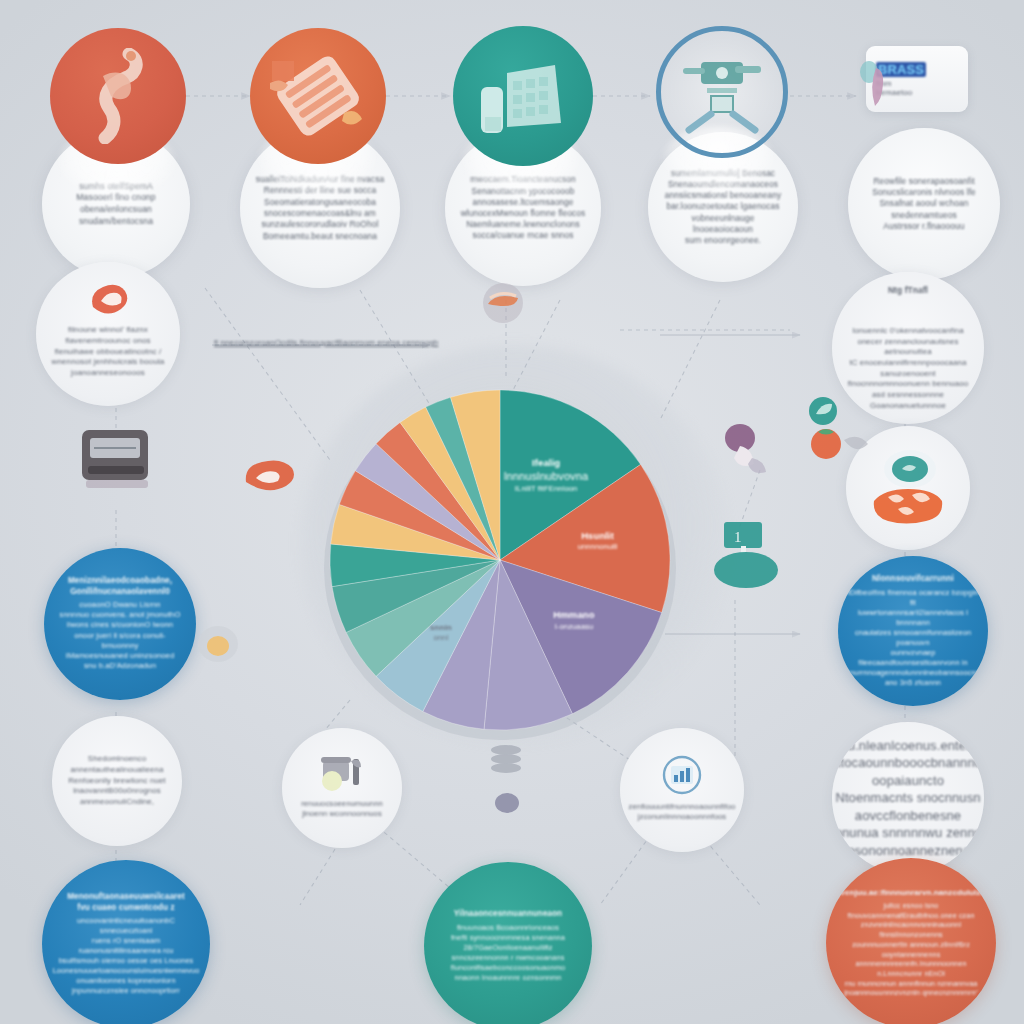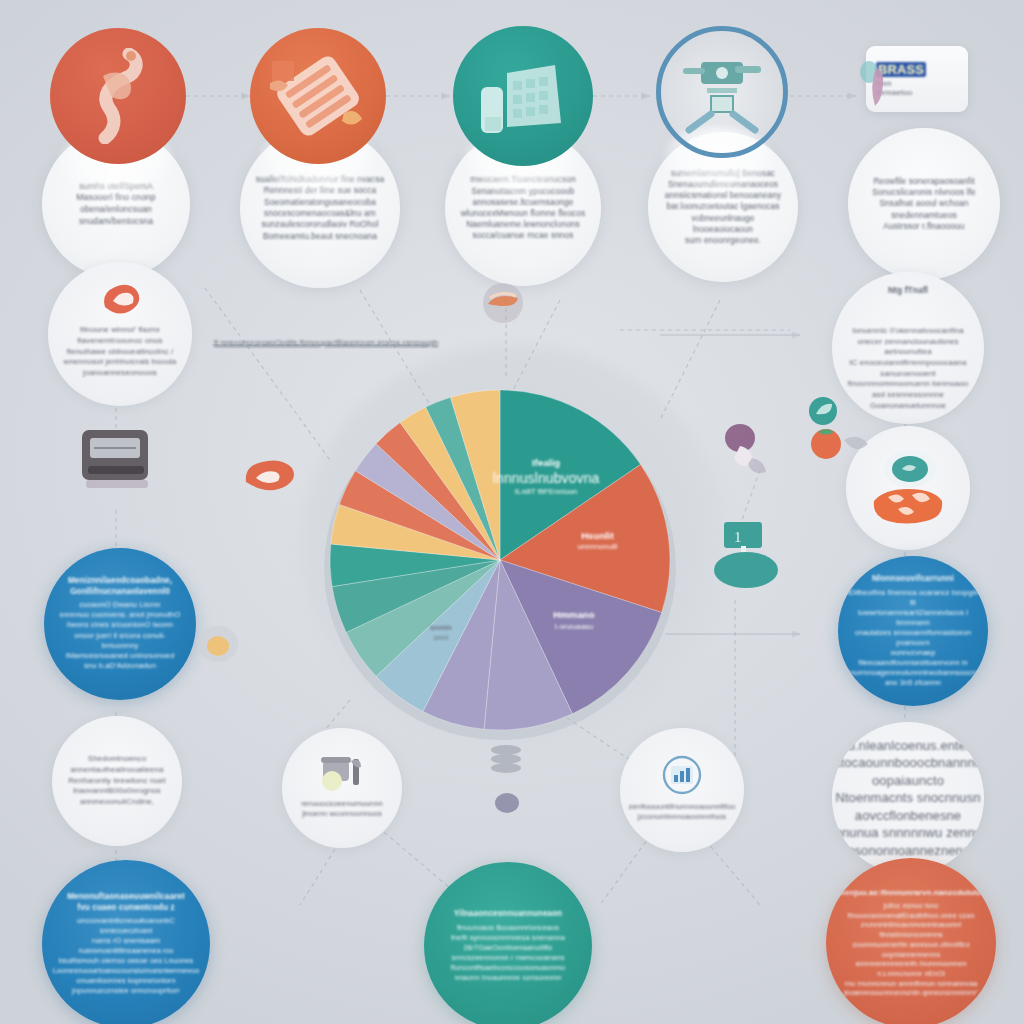--- a/index.html
+++ b/index.html
@@ -88,21 +88,21 @@
 
   
   .labelcard{
     position:absolute;border-radius:9px;
     background:linear-gradient(180deg,#fafbfc 0%,#eef0f3 100%);
     box-shadow:0 2px 10px rgba(120,130,145,.2);
     display:flex;flex-direction:column;justify-content:center;
     padding:8px 10px;box-sizing:border-box;color:#5f6674;
   }
   .labelcard .hl{
-    background:#2f57a8;color:#fef9c3;font-weight:bold;display:inline-block;
+    background:#2f57a8;color:#7dd3fc;font-weight:bold;display:inline-block;
     padding:0 2px;border-radius:2px;
   }
   
   .pielabel{position:absolute;text-align:center;color:#ffffff;line-height:1.3;pointer-events:none;}
   .pielabel .l1{font-weight:bold;display:block;}
   .pielabel.dark{color:#6e7481;}
 </style>
 </head>
 <body>
 
@@ -271,21 +271,21 @@
       <span class="hl">BRASS</span>
     </div>
     <div class="blurtxt">flnm</div>
     <div class="blurtxt">bemaetoo</div>
   </div>
   <svg class="mini blurred" style="left:858px;top:56px;width:34px;height:56px;" viewBox="0 0 34 56">
     <ellipse cx="11" cy="16" rx="9" ry="11" fill="#86c6c9" opacity=".8"></ellipse>
     <path d="M18 12 q8 2 7 16 q-1 16 -8 22 q-6 -20 1 -38 z" fill="#c39ab8"></path>
   </svg>
 
-  <div class="node pale2" style="left:48px;top:262px;width:144px;height:144px;padding:12px;font-size:8px;">
+  <div class="node pale2" style="left:36px;top:262px;width:144px;height:144px;padding:12px;font-size:8px;">
     <svg class="mini blurred" style="position:relative;left:0;top:-14px;width:50px;height:44px;" viewBox="0 0 50 44">
       <path d="M10 32 q-4 -14 10 -20 q14 -6 22 4 q6 10 -4 18 q-14 10 -28 -2 z" fill="#e0583c"></path>
       <path d="M18 26 q6 -10 16 -8 q6 2 4 10 q-10 6 -20 -2 z" fill="#fbece6"></path>
     </svg>
     <div class="bdy blurtxt" style="margin-top:-8px;">
       <div>filnoune winnol' flaznx</div>
       <div>flavenemtroounoc onos</div>
       <div>flenuihawe obboueatincotnc /</div>
       <div>wnennosot jenhhuicrais  booula</div>
       <div>joanoanneseonooos</div>
@@ -520,21 +520,21 @@
       <path d="M 500 560 L 339.33927721943314 504.4290349586598 A 170 170 0 0 1 355.3309380949023 470.7203129065798 Z" fill="#e1775a" stroke="rgba(255,255,255,.35)" stroke-width=".8"></path>
       <path d="M 500 560 L 355.3309380949023 470.7203129065798 A 170 170 0 0 1 376.07533333836 443.62699199212295 Z" fill="#b6b2d2" stroke="rgba(255,255,255,.35)" stroke-width=".8"></path>
       <path d="M 500 560 L 376.07533333836 443.62699199212295 A 170 170 0 0 1 400.0765071102795 422.4671109562589 Z" fill="#e1775a" stroke="rgba(255,255,255,.35)" stroke-width=".8"></path>
       <path d="M 500 560 L 400.0765071102795 422.4671109562589 A 170 170 0 0 1 425.6903196693413 407.10110723371696 Z" fill="#f2c57c" stroke="rgba(255,255,255,.35)" stroke-width=".8"></path>
       <path d="M 500 560 L 425.6903196693413 407.10110723371696 A 170 170 0 0 1 450.5238516391937 397.3589512349988 Z" fill="#5bb3a8" stroke="rgba(255,255,255,.35)" stroke-width=".8"></path>
       <path d="M 500 560 L 450.5238516391937 397.3589512349988 A 170 170 0 0 1 499.99999999999994 390 Z" fill="#f2c57c" stroke="rgba(255,255,255,.35)" stroke-width=".8"></path>
     </svg>
   <div id="pie-labels">
       <div class="pielabel blurtxt" style="left: 491.138px; top: 456.861px; width: 110px; font-size: 9.5px;">
         <span class="l1">Ifealig</span>
-        <span style="font-size:14px;display:block">lnnnuslnubvovna</span>
+        <span style="font-size:11px;display:block">lnnnuslnubvovna</span>
         <span style="font-size:7.6px;display:block">ILnlllT  fitFEnnloon</span>
       </div>
       <div class="pielabel blurtxt" style="left: 542.616px; top: 530.107px; width: 110px; font-size: 9.5px;">
         <span class="l1">Hsunlit</span>
         <span style="font-size:7.6px;display:block">unnnnonuill</span>
       </div>
       <div class="pielabel blurtxt" style="left: 518.961px; top: 609.205px; width: 110px; font-size: 9.5px;">
         <span class="l1">Hmmano</span>
         <span style="font-size:7.6px;display:block">I-onzuaasu</span>
       </div>

